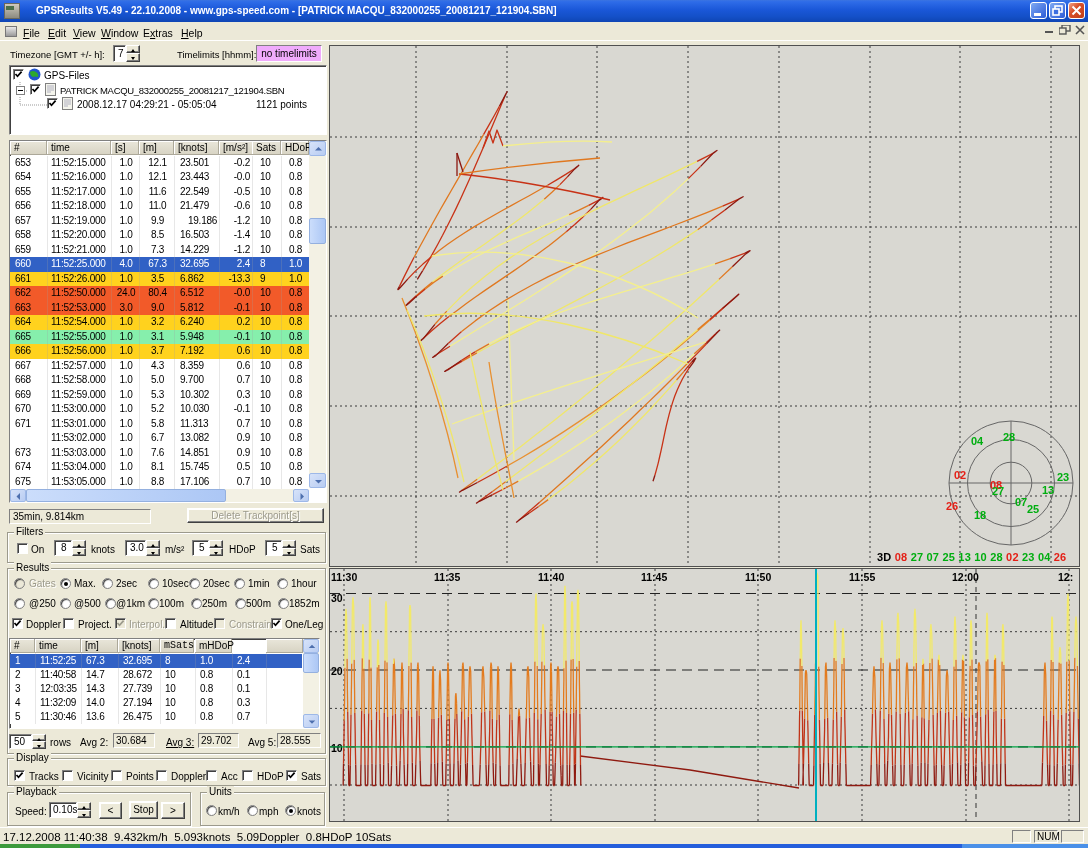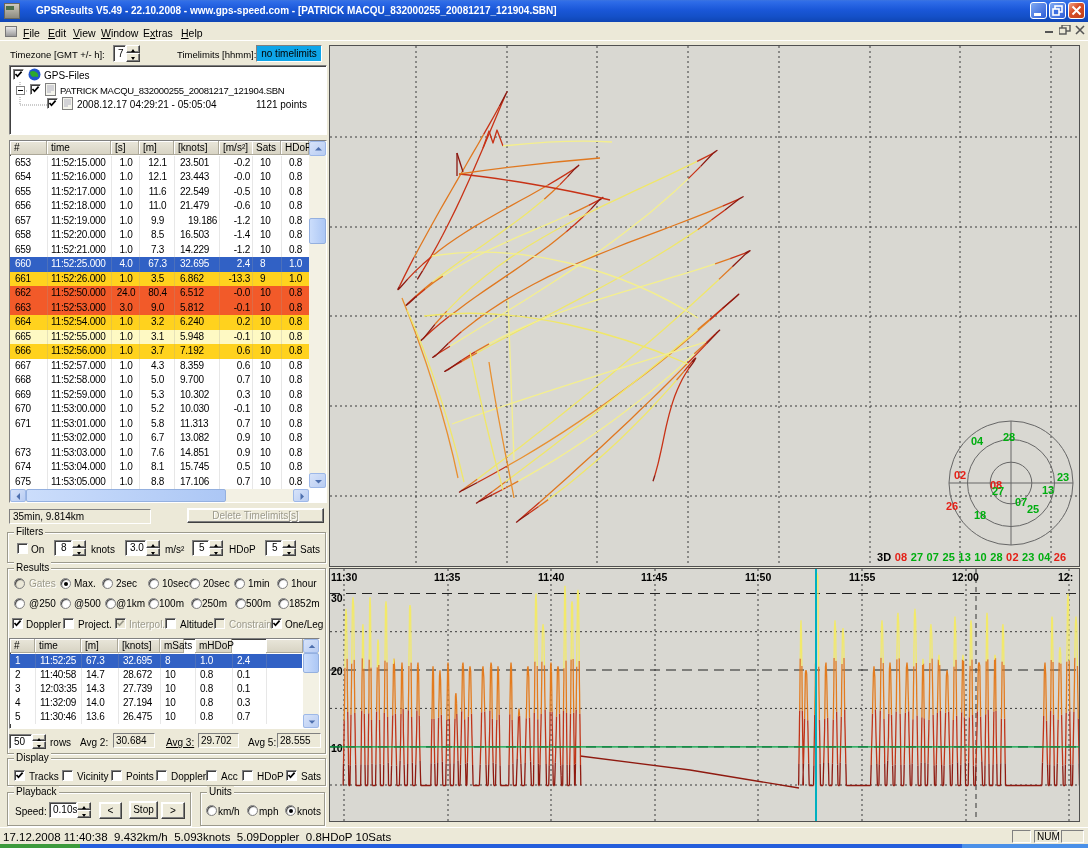--- a/index.html
+++ b/index.html
@@ -53,21 +53,21 @@
 <div style="position:absolute;left:113px;top:45px;width:27px;height:17px;">
     <div class="sunk" style="position:absolute;left:0;top:0;width:13px;height:17px;background:#fff;font-size:10px;line-height:15px;padding-left:4px;">7</div>
     <div class="spbtn" style="left:13px;top:0;width:14px;height:8px;">
       <span class="tri-u"></span>
     </div>
     <div class="spbtn" style="left:13px;top:8px;width:14px;height:9px;">
       <span class="tri-d"></span>
     </div>
   </div>
 <div style="position:absolute;left:177px;top:49px;font-size:9.5px;color:#000;white-space:nowrap;">Timelimits [hhmm]:</div>
-<div class="sunk2" style="position:absolute;left:256px;top:45px;width:66px;height:17px;background:#0ea5e9;font-size:10px;text-align:center;line-height:15px;">no timelimits</div>
+<div class="sunk2" style="position:absolute;left:256px;top:45px;width:66px;height:17px;background:#f0abfc;font-size:10px;text-align:center;line-height:15px;">no timelimits</div>
 <div class="sunk" style="position:absolute;left:9px;top:65px;width:318px;height:70px;background:#fff;"></div>
 <svg width="318" height="70" style="position:absolute;left:9px;top:65px;">
     <path d="M11 17 L11 26 M11 26 L18 26" stroke="#999" stroke-dasharray="1,1" fill="none"></path>
     <path d="M11 32 L11 40 M11 40 L46 40" stroke="#999" stroke-dasharray="1,1" fill="none"></path>
   </svg>
 <div class="cb" style="left:13px;top:69px;background:#fff;">
     <svg width="11" height="11" viewBox="0 0 11 11" style="position:absolute;left:-1px;top:-1px;">
       <path d="M2.5 5 L4.5 7.2 L8.6 2.6" stroke="#000" stroke-width="1.7" fill="none"></path>
     </svg>
   </div>
@@ -221,21 +221,21 @@
 <div style="position:absolute;left:10px;top:315.2px;width:299px;height:14.52px;background:#FFD21E;color:#000;font-size:10px;letter-spacing:-0.25px;line-height:14.52px;">
     <span style="position:absolute;left:5px;">664</span>
     <span style="position:absolute;left:41px;">11:52:54.000</span>
     <span style="position:absolute;left:102px;width:28px;text-align:center;">1.0</span>
     <span style="position:absolute;left:130px;width:35px;text-align:center;">3.2</span>
     <span style="position:absolute;left:170px;">6.240</span>
     <span style="position:absolute;left:204px;width:36px;text-align:right;">0.2</span>
     <span style="position:absolute;left:250px;">10</span>
     <span style="position:absolute;left:279px;">0.8</span>
   </div>
-<div style="position:absolute;left:10px;top:329.7px;width:299px;height:14.52px;background:#fef9c3;color:#000;font-size:10px;letter-spacing:-0.25px;line-height:14.52px;">
+<div style="position:absolute;left:10px;top:329.7px;width:299px;height:14.52px;background:#86efac;color:#000;font-size:10px;letter-spacing:-0.25px;line-height:14.52px;">
     <span style="position:absolute;left:5px;">665</span>
     <span style="position:absolute;left:41px;">11:52:55.000</span>
     <span style="position:absolute;left:102px;width:28px;text-align:center;">1.0</span>
     <span style="position:absolute;left:130px;width:35px;text-align:center;">3.1</span>
     <span style="position:absolute;left:170px;">5.948</span>
     <span style="position:absolute;left:204px;width:36px;text-align:right;">-0.1</span>
     <span style="position:absolute;left:250px;">10</span>
     <span style="position:absolute;left:279px;">0.8</span>
   </div>
 <div style="position:absolute;left:10px;top:344.3px;width:299px;height:14.52px;background:#FFD21E;color:#000;font-size:10px;letter-spacing:-0.25px;line-height:14.52px;">
@@ -363,21 +363,21 @@
       <path d="M6.5 2 L3 5.5 L6.5 9 Z" fill="#4D6FAE"></path>
     </svg>
   </div>
 <div class="sbb" style="left:293px;top:489px;width:16px;height:13px;">
     <svg width="14" height="11" viewBox="0 0 11 11" style="position:absolute;left:1px;top:1px;">
       <path d="M4 2 L7.5 5.5 L4 9 Z" fill="#4D6FAE"></path>
     </svg>
   </div>
 <div class="sbt" style="left:26px;top:489px;width:200px;height:13px;"></div>
 <div class="sunk2" style="position:absolute;left:9px;top:509px;width:142px;height:15px;background:#ECE9D8;font-size:10px;line-height:13px;padding-left:3px;">35min, 9.814km</div>
-<div class="btn" style="left:187px;top:508px;width:137px;height:15px;line-height:13px;color:#9c9a8c;text-shadow:1px 1px 0 #fff;">Delete Timelimits[s]</div>
+<div class="btn" style="left:187px;top:508px;width:137px;height:15px;line-height:13px;color:#9c9a8c;text-shadow:1px 1px 0 #fff;">Delete Trackpoint[s]</div>
 <div style="position:absolute;left:7px;top:532px;width:319px;height:31px;border:1px solid #9c9a8c;box-shadow:1px 1px 0 #fff, inset 1px 1px 0 #fff;"></div>
 <div style="position:absolute;left:14px;top:526px;background:#ECE9D8;padding:0 2px;font-size:10px;">Filters</div>
 <div class="cb" style="left:17px;top:543px;background:#fff;"></div>
 <div style="position:absolute;left:31px;top:544px;font-size:10px;color:#000;white-space:nowrap;">On</div>
 <div style="position:absolute;left:54px;top:540px;width:32px;height:16px;">
     <div class="sunk" style="position:absolute;left:0;top:0;width:18px;height:16px;background:#fff;font-size:10px;line-height:14px;padding-left:6px;">8</div>
     <div class="spbtn" style="left:18px;top:0;width:14px;height:8px;">
       <span class="tri-u"></span>
     </div>
     <div class="spbtn" style="left:18px;top:8px;width:14px;height:8px;">
@@ -469,21 +469,21 @@
     <svg width="11" height="11" viewBox="0 0 11 11" style="position:absolute;left:-1px;top:-1px;">
       <path d="M2.5 5 L4.5 7.2 L8.6 2.6" stroke="#000" stroke-width="1.7" fill="none"></path>
     </svg>
   </div>
 <div style="position:absolute;left:285px;top:619px;font-size:10px;color:#000;white-space:nowrap;">One/Leg</div>
 <div class="sunk" style="position:absolute;left:9px;top:638px;width:311px;height:91px;background:#fff;"></div>
 <div class="hdrcell" style="left:10px;top:639px;width:25px;">#</div>
 <div class="hdrcell" style="left:35px;top:639px;width:46px;">time</div>
 <div class="hdrcell" style="left:81px;top:639px;width:37px;">[m]</div>
 <div class="hdrcell" style="left:118px;top:639px;width:42px;">[knots]</div>
-<div class="hdrcell" style="left:160px;top:639px;width:24px;">mSats</div>
+<div class="hdrcell" style="left:160px;top:639px;width:34px;font-family:Liberation Mono, monospace;">mSats</div>
 <div class="hdrcell" style="left:195px;top:639px;width:37px;">mHDoP</div>
 <div class="hdrcell" style="left:232px;top:639px;width:34px;margin-left:44px;">mAcc</div>
 <div class="hdrcell" style="left:266px;top:639px;width:37px;"></div>
 <div style="position:absolute;left:10px;top:653.5px;width:292px;height:14.2px;background:#3161C5;color:#fff;font-size:10px;letter-spacing:-0.25px;line-height:14px;">
     <span style="position:absolute;left:5px;">1</span>
     <span style="position:absolute;left:30px;">11:52:25</span>
     <span style="position:absolute;left:76px;">67.3</span>
     <span style="position:absolute;left:113px;">32.695</span>
     <span style="position:absolute;left:155px;">8</span>
     <span style="position:absolute;left:190px;">1.0</span>

